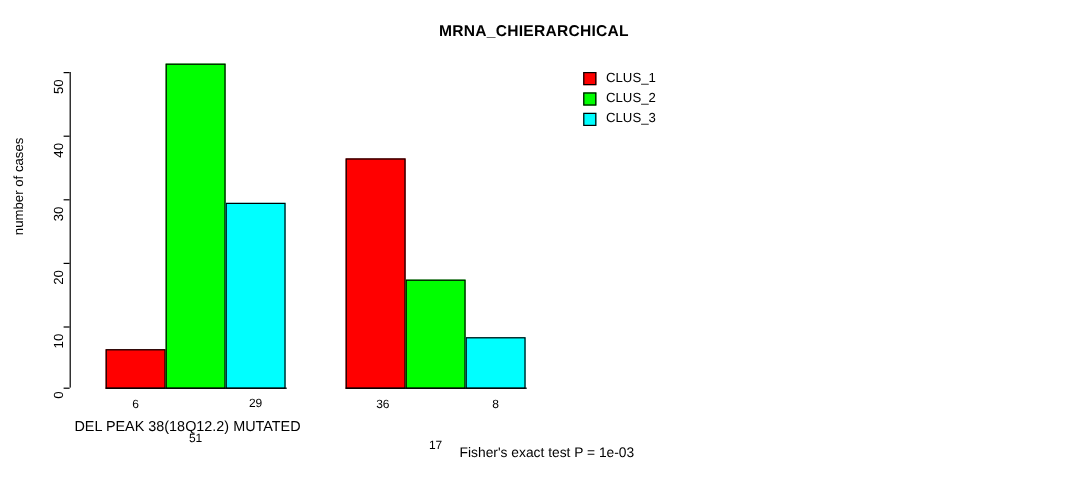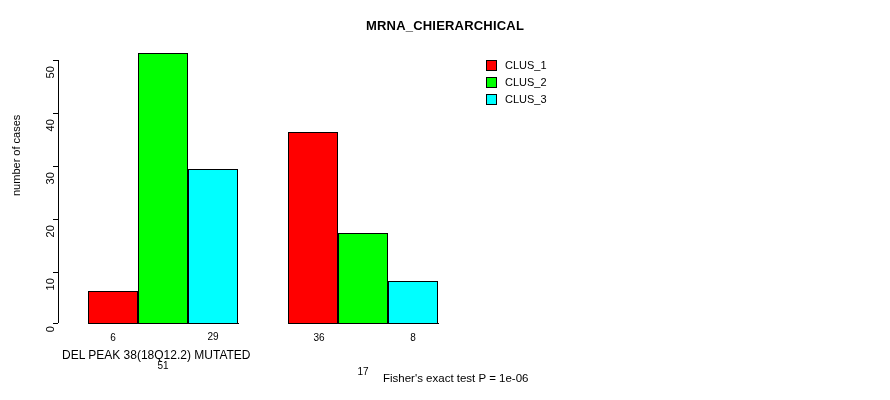--- a/index.html
+++ b/index.html
@@ -213,15 +213,15 @@
     <div class="legend-row">
       <span class="legend-swatch" style="background:#00FF00;"></span>
       <span class="legend-text">CLUS_2</span>
     </div>
     <div class="legend-row">
       <span class="legend-swatch" style="background:#00FFFF;"></span>
       <span class="legend-text">CLUS_3</span>
     </div>
   </div>
 
-  <div class="footer-note">Fisher's exact test P = 1e-06</div>
+  <div class="footer-note">Fisher's exact test P = 1e-03</div>
 
 </div>
 
 </body></html>

